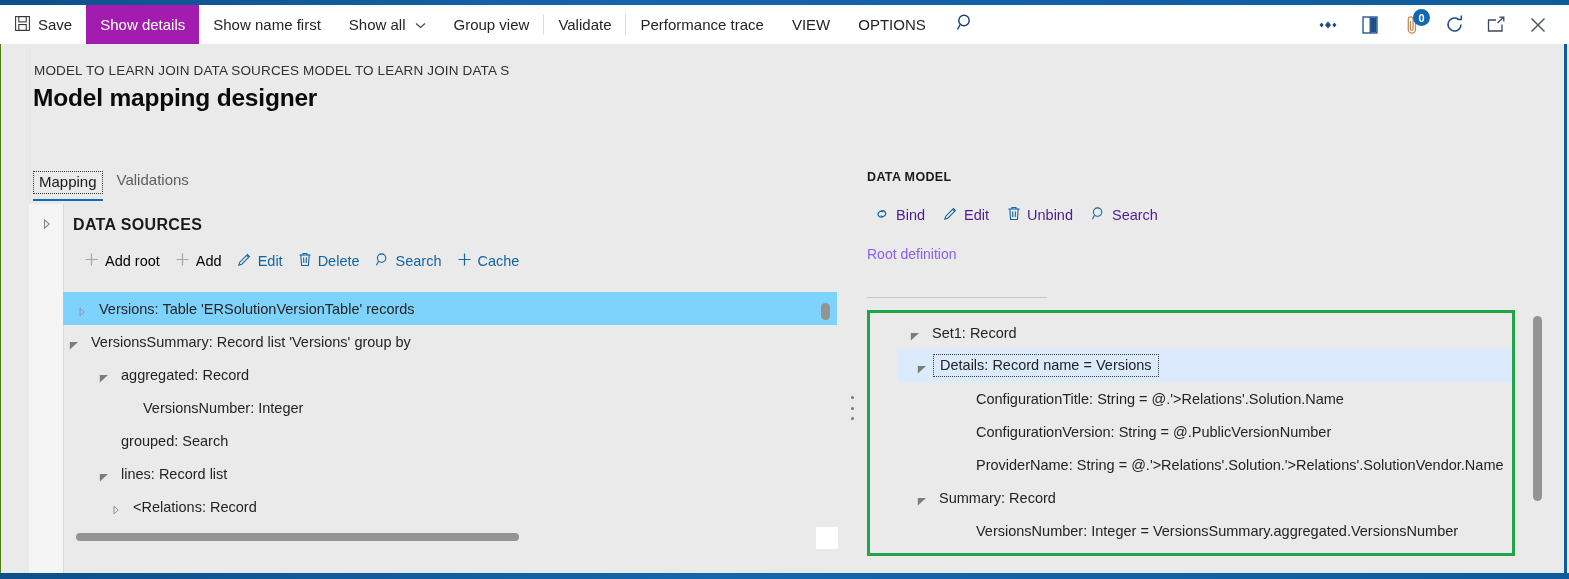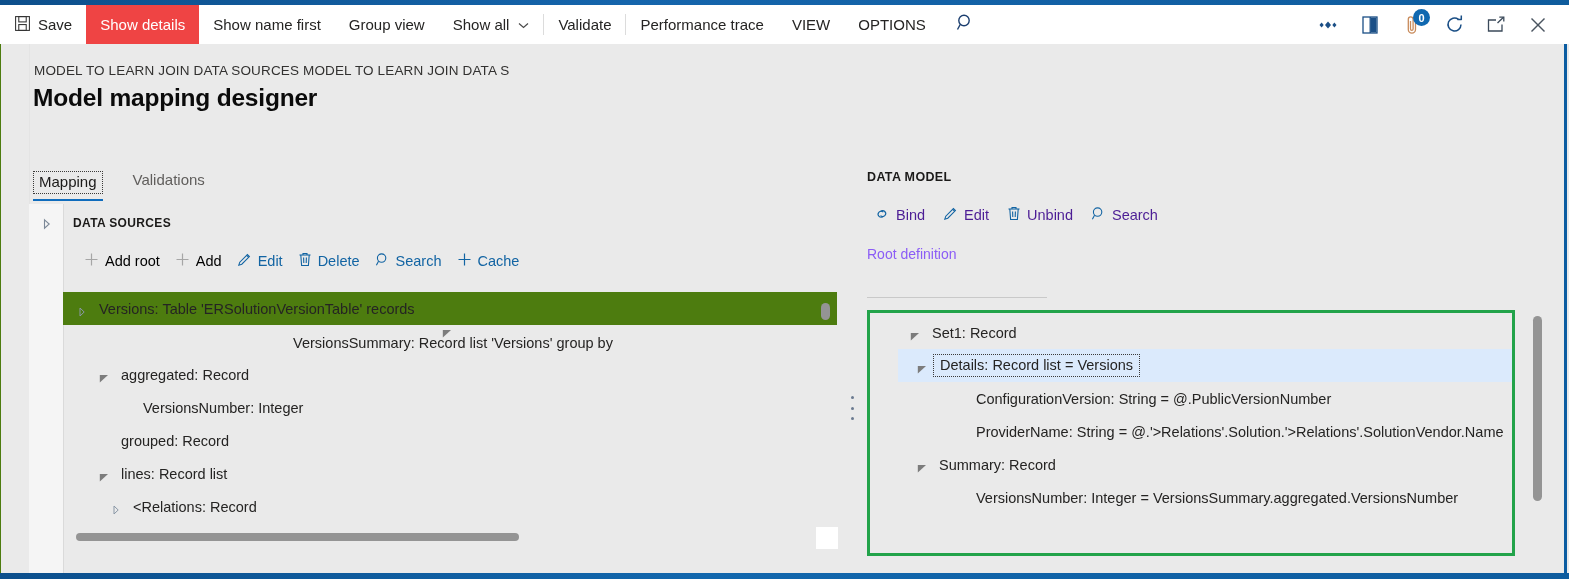--- a/index.html
+++ b/index.html
@@ -49,21 +49,21 @@
     align-items: center;
     gap: 7px;
     padding: 0 14px;
     font-size: 15px;
     color: #252423;
     cursor: default;
     white-space: nowrap;
     user-select: none;
   }
   .cmd-item.active {
-    background: #ef4444;
+    background: #a21caf;
     color: #ffffff;
   }
   .cmd-sep {
     width: 1px;
     background: #dcdcdc;
     margin: 9px 0;
     flex: 0 0 1px;
   }
   .cmd-caret {
     font-size: 9px;
@@ -162,21 +162,21 @@
     font-size: 15px;
     color: #605e5c;
     padding: 0 16px 8px 2px;
     cursor: default;
     white-space: nowrap;
   }
   .tab.selected {
     color: #1b1a19;
     border: 1px dotted #3b3a39;
     padding: 1px 5px 3px 5px;
-    margin-right: 28px;
+    margin-right: 12px;
     position: relative;
   }
   .tab-underline {
     position: absolute;
     left: 32px;
     top: 155px;
     width: 70px;
     height: 2px;
     background: #0f6cbd;
   }
@@ -191,21 +191,21 @@
   }
   .ds-expander {
     position: absolute;
     left: 40px; top: 172px;
     width: 14px; height: 14px;
     cursor: default;
   }
   .ds-header {
     position: absolute;
     left: 72px; top: 172px;
-    font-size: 12px;
+    font-size: 16px;
     font-weight: bold;
     letter-spacing: 0.35px;
     color: #1b1a19;
     text-align: center;
   }
 
   .ds-toolbar {
     position: absolute;
     left: 78px; top: 205px;
     display: flex;
@@ -233,21 +233,21 @@
   .trow {
     position: relative;
     height: 33px;
     display: flex;
     align-items: center;
     font-size: 14.5px;
     color: #252423;
     white-space: nowrap;
     cursor: default;
   }
-  .trow.sel { background: #4d7c0f; }
+  .trow.sel { background: #7dd3fc; }
   .tri {
     width: 10px; height: 10px;
     flex: 0 0 10px;
     margin-right: 12px;
   }
   .tri-spacer { width: 10px; flex: 0 0 10px; margin-right: 12px; }
 
   .hscroll {
     position: absolute;
     left: 75px; top: 489px;
@@ -406,30 +406,30 @@
 
     <div class="cmd-item active">
       <span>Show details</span>
     </div>
 
     <div class="cmd-item">
       <span>Show name first</span>
     </div>
 
     <div class="cmd-item">
-      <span>Group view</span>
-    </div>
-
-    <div class="cmd-item">
       <span>Show all</span>
       <span class="cmd-caret">
         <svg width="11" height="7" viewBox="0 0 11 7" fill="none" stroke="#4a4a4a" stroke-width="1.2">
           <path d="M1 1.5 L5.5 5.5 L10 1.5"></path>
         </svg>
       </span>
+    </div>
+
+    <div class="cmd-item">
+      <span>Group view</span>
     </div>
 
     <div class="cmd-sep"></div>
 
     <div class="cmd-item">
       <span>Validate</span>
     </div>
 
     <div class="cmd-sep"></div>
 
@@ -597,21 +597,21 @@
 
       <div class="trow sel" style="padding-left:14px;">
         <span class="tri">
           <svg width="10" height="10" viewBox="0 0 10 10" fill="none" stroke="#8a97a6" stroke-width="1">
               <path d="M3 1 L7.2 5 L3 9 Z"></path>
             </svg>
         </span>
         <span>Versions: Table 'ERSolutionVersionTable' records</span>
       </div>
 
-      <div class="trow" style="padding-left:6px;flex-direction:column;">
+      <div class="trow" style="padding-left:6px;">
         <span class="tri">
           <svg width="10" height="10" viewBox="0 0 10 10" fill="#7c7c7c">
               <path d="M0.8 2 L9 2 L0.8 9.5 Z"></path>
             </svg>
         </span>
         <span>VersionsSummary: Record list 'Versions' group by</span>
       </div>
 
       <div class="trow" style="padding-left:36px;">
         <span class="tri">
@@ -622,21 +622,21 @@
         <span>aggregated: Record</span>
       </div>
 
       <div class="trow" style="padding-left:58px;">
         <span class="tri-spacer"></span>
         <span>VersionsNumber: Integer</span>
       </div>
 
       <div class="trow" style="padding-left:36px;">
         <span class="tri-spacer"></span>
-        <span>grouped: Record</span>
+        <span>grouped: Search</span>
       </div>
 
       <div class="trow" style="padding-left:36px;">
         <span class="tri">
           <svg width="10" height="10" viewBox="0 0 10 10" fill="#7c7c7c">
               <path d="M0.8 2 L9 2 L0.8 9.5 Z"></path>
             </svg>
         </span>
         <span>lines: Record list</span>
       </div>
@@ -722,23 +722,27 @@
           </span>
           <span>Set1: Record</span>
         </div>
 
         <div class="drow sel" style="padding-left:19px;">
           <span class="tri">
             <svg width="10" height="10" viewBox="0 0 10 10" fill="#7c7c7c">
                 <path d="M0.8 2 L9 2 L0.8 9.5 Z"></path>
               </svg>
           </span>
-          <span class="focusbox">Details: Record list = Versions</span>
+          <span class="focusbox">Details: Record name = Versions</span>
         </div>
 
+        <div class="drow" style="padding-left:56px;">
+          <span class="tri-spacer"></span>
+          <span>ConfigurationTitle: String = @.'&gt;Relations'.Solution.Name</span>
+        </div>
 
         <div class="drow" style="padding-left:56px;">
           <span class="tri-spacer"></span>
           <span>ConfigurationVersion: String = @.PublicVersionNumber</span>
         </div>
 
         <div class="drow" style="padding-left:56px;">
           <span class="tri-spacer"></span>
           <span>ProviderName: String = @.'&gt;Relations'.Solution.'&gt;Relations'.SolutionVendor.Name</span>
         </div>

